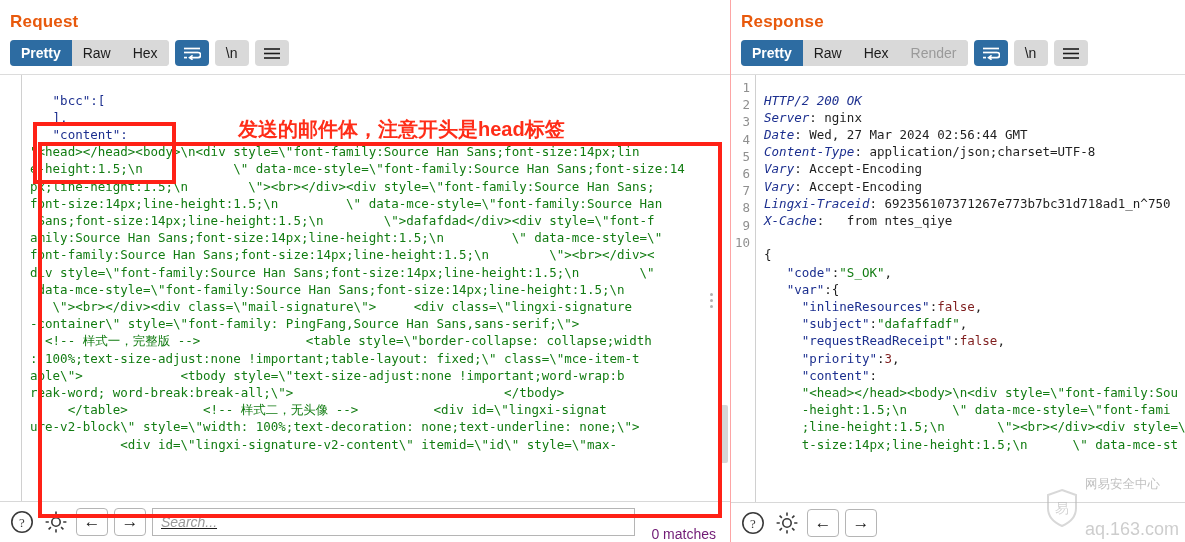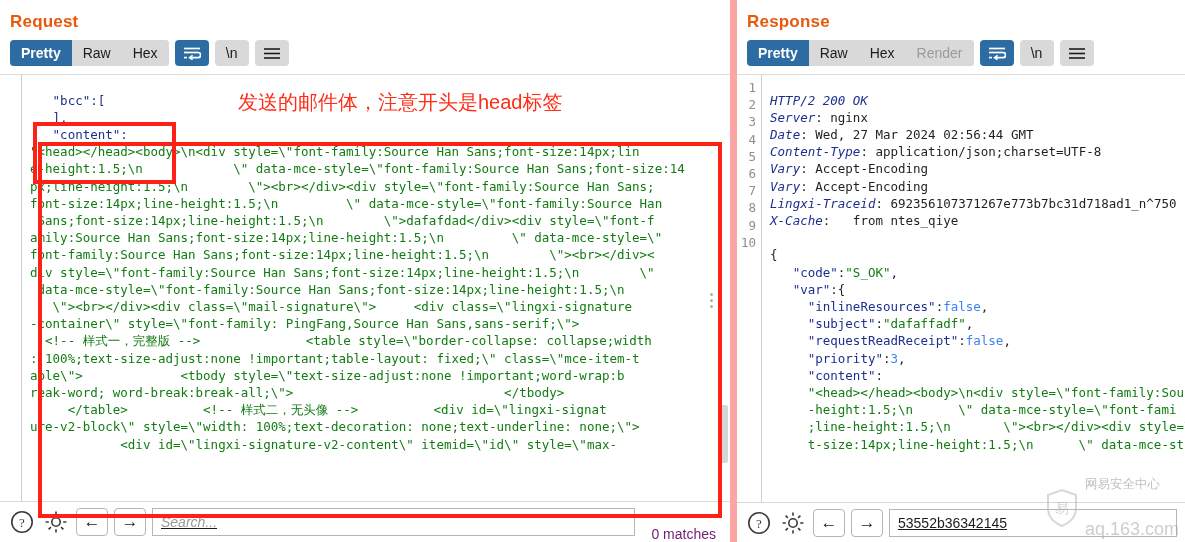--- a/index.html
+++ b/index.html
@@ -19,21 +19,21 @@
 
   
   .pane {
     position: relative;
     height: 542px;
     display: flex;
     flex-direction: column;
     background: #ffffff;
   }
   .pane-request  { width: 730px; }
-  .pane-response { width: 455px; border-left: 7px solid #fca5a5; justify-content: space-between; }
+  .pane-response { width: 455px; border-left: 1px solid #fca5a5; justify-content: space-between; }
 
   .pane-title {
     color: #e8590c;
     font-size: 17px;
     font-weight: bold;
     padding: 12px 0 6px 10px;
     letter-spacing: .2px;
     user-select: none;
   }
 
@@ -108,21 +108,21 @@
     padding: 4px 6px 0 8px;
     font-family: "DejaVu Sans Mono", monospace;
     font-size: 12.5px;
     line-height: 17.2px;
     white-space: pre;
     overflow: hidden;
     color: #1f1f1f;
   }
   .code .k   { color: #1c2f8f; }          
   .code .s   { color: #127c12; }          
-  .code .n   { color: #3b82f6; }          
+  .code .n   { color: #7f1d1d; }          
   .code .h   { color: #1c2f8f; font-style: italic; }          
   .code .p   { color: #1f1f1f; }          
 
   
   .ann-text {
     position: absolute;
     color: #ff2d18;
     font-size: 20px;
     font-weight: 500;
     white-space: nowrap;
@@ -320,21 +320,21 @@
         </svg>
       </div>
       <div class="navbtn">←</div>
       <div class="navbtn">→</div>
       <div class="searchwrap">
         <input type="text" placeholder="Search..." style="">
       </div>
       <div class="matches">0 matches</div>
     </div>
 
-    <div class="ann-text" style="left:238px; top:89px;">发送的邮件体，注意开头是head标签</div>
+    <div class="ann-text" style="left:238px; top:116px;font-weight:bold;">发送的邮件体，注意开头是head标签</div>
     <div class="ann-box" style="left:33px; top:122px; width:143px; height:62px;"></div>
     <div class="ann-box" style="left:38px; top:142px; width:684px; height:376px;"></div>
   </section>
 
   <section class="pane pane-response">
 
     <div class="pane-title">Response</div>
 
     <div class="toolbar">
       <div class="segmented">
@@ -408,23 +408,20 @@
       <div class="round-icon">
         <svg width="24" height="24" viewBox="0 0 24 24" aria-hidden="true">
           <g fill="none" stroke="#3a3a3a" stroke-width="1.6">
             <circle cx="12" cy="12" r="4.2"></circle>
             <path d="M12 1.6v3.2M12 19.2v3.2M1.6 12h3.2M19.2 12h3.2M4.6 4.6l2.3 2.3M17.1 17.1l2.3 2.3M19.4 4.6l-2.3 2.3M6.9 17.1l-2.3 2.3"></path>
           </g>
         </svg>
       </div>
       <div class="navbtn">←</div>
       <div class="navbtn">→</div>
-      <div class="searchwrap">
-        <input type="text" placeholder="" value="53552b36342145" style="">
-      </div>
     </div>
 
     <div class="watermark">
       <svg width="34" height="40" viewBox="0 0 34 40" aria-hidden="true">
         <path d="M17 2 L31 7 V20 C31 29 24 35 17 38 C10 35 3 29 3 20 V7 Z" fill="none" stroke="#b9b9b9" stroke-width="2"></path>
         <text x="17" y="25" font-size="14" text-anchor="middle" fill="#b0b0b0" font-family="DejaVu Sans, sans-serif" id="wm-glyph">易</text>
       </svg>
       <div class="wm-text">
         <div class="wm-cn">网易安全中心</div>
         <div class="wm-url">aq.163.com</div>

